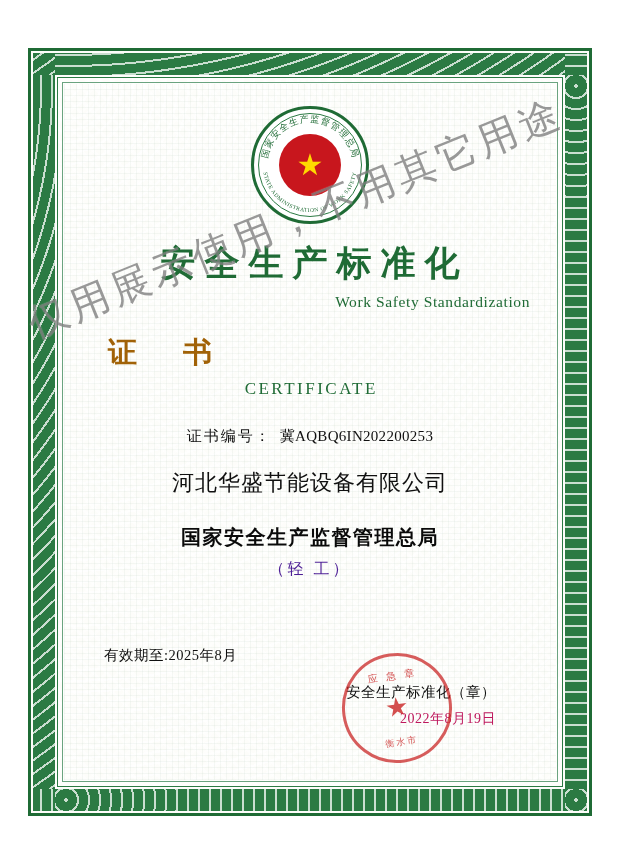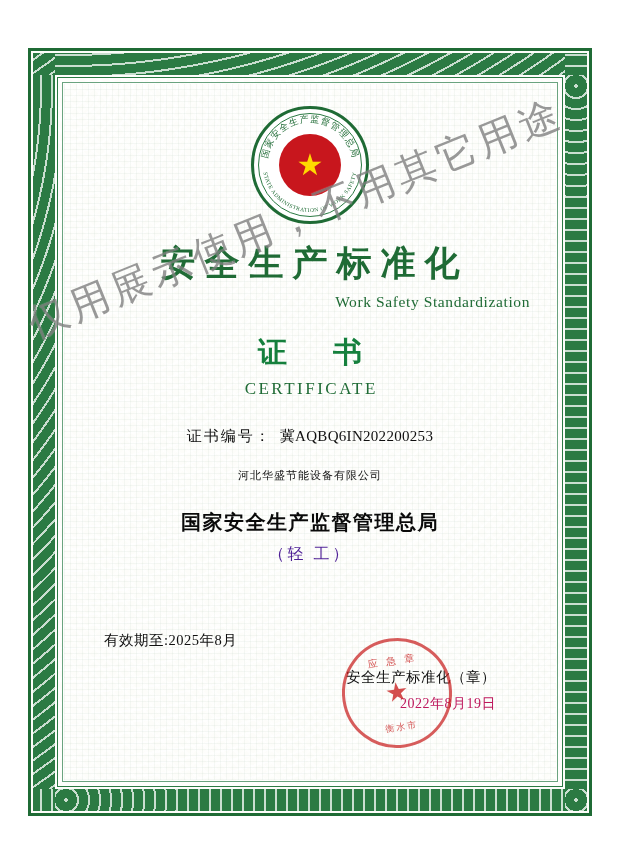--- a/index.html
+++ b/index.html
@@ -146,24 +146,23 @@
   .title-en {
     margin-top: 6px;
     text-align: right;
     font-size: 15.5px;
     letter-spacing: 0.6px;
     color: #1f6b35;
     font-family: "Liberation Serif", serif;
   }
   .subtitle-cn {
     margin-top: 22px;
-    text-align: center;
     font-size: 29px;
     letter-spacing: 18px;
-    color: #15803d;
+    color: #a16207;
     font-weight: bold;
     text-indent: 18px;
     font-family: "DejaVu Serif", "Liberation Serif", serif;
   }
   .subtitle-en {
     margin-top: 6px;
     text-align: center;
     font-size: 17px;
     letter-spacing: 2.5px;
     color: #1f6b35;
@@ -177,21 +176,21 @@
     font-size: 15px;
     color: #101010;
     letter-spacing: 0.5px;
   }
   .field-row .label { letter-spacing: 2px; }
   .field-row .value { letter-spacing: 0.3px; margin-left: 8px; }
 
   .company {
     margin-top: 22px;
     text-align: center;
-    font-size: 11px;
+    font-size: 22px;
     color: #101010;
     letter-spacing: 1px;
   }
   .grade {
     margin-top: 26px;
     text-align: center;
     font-size: 20px;
     font-weight: bold;
     color: #0a0a0a;
     letter-spacing: 1.5px;

